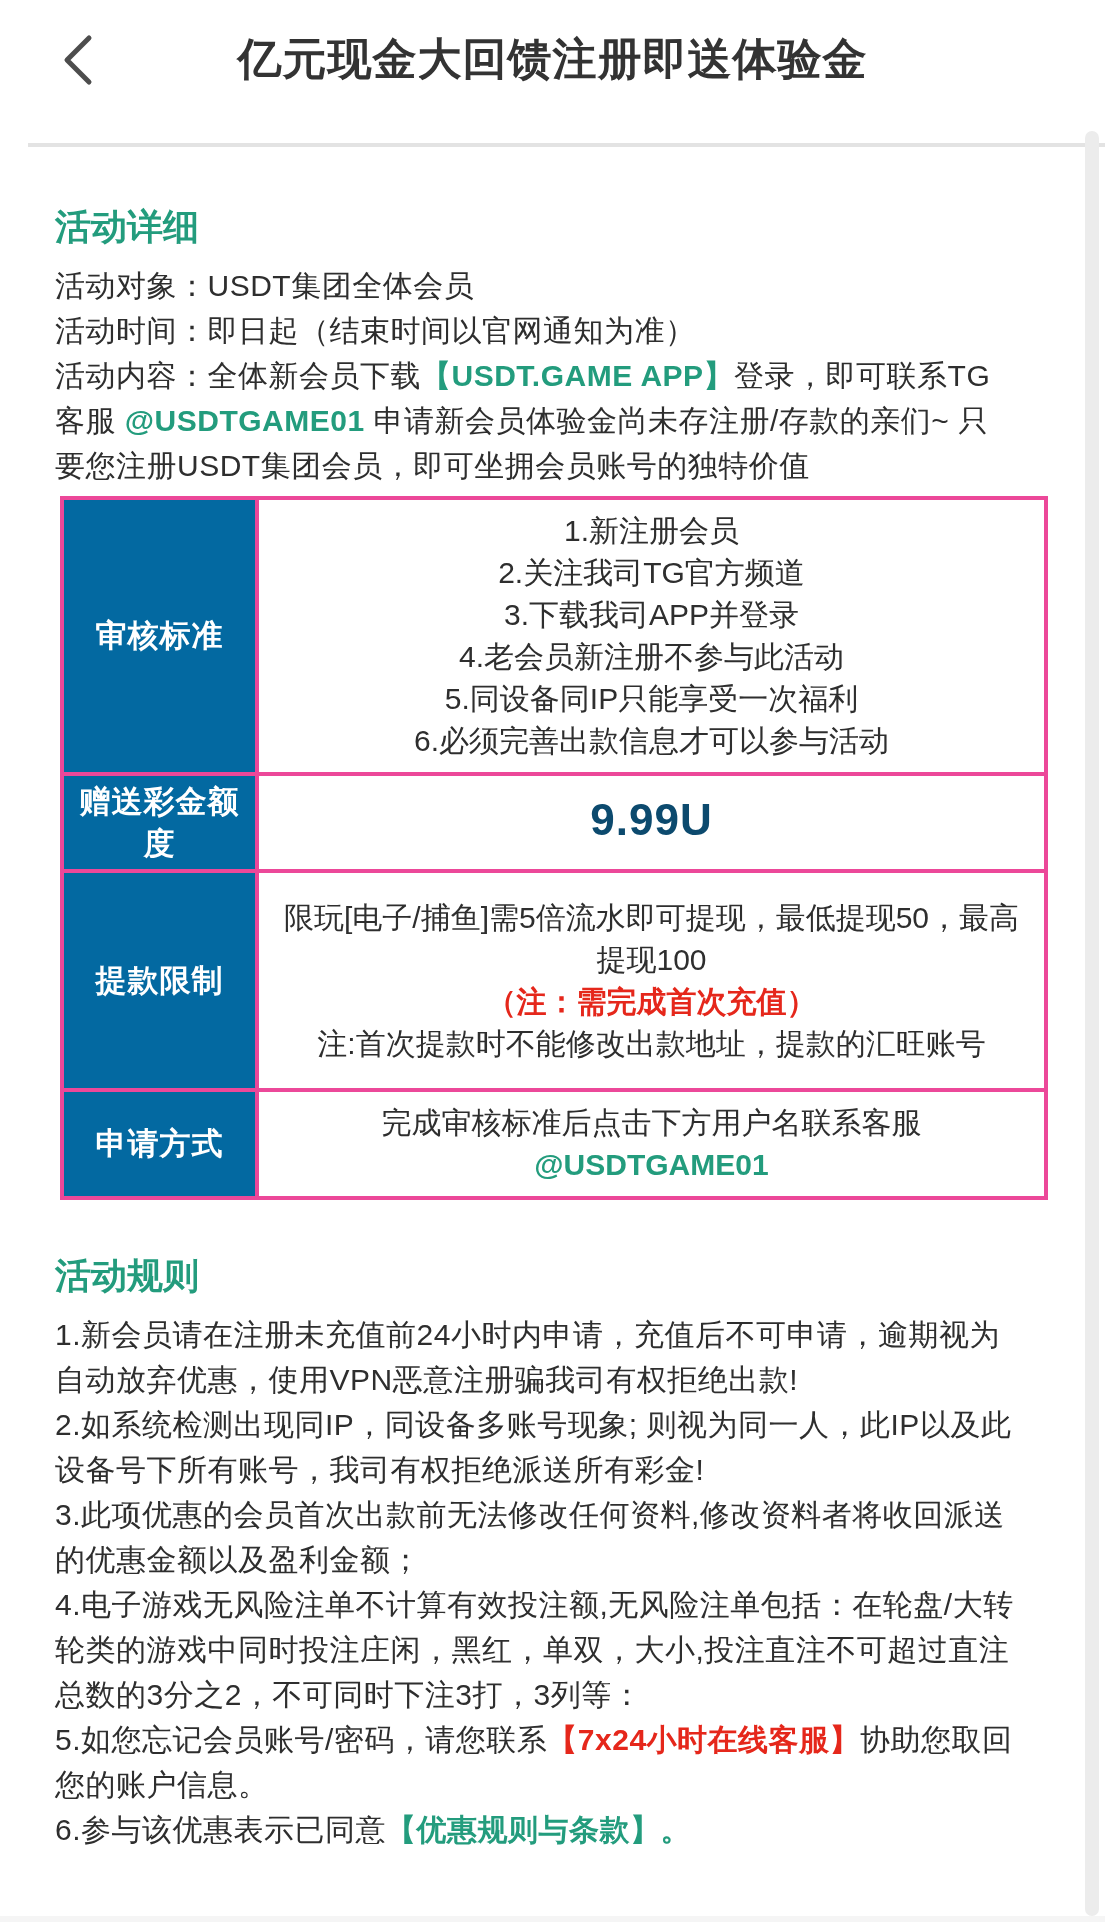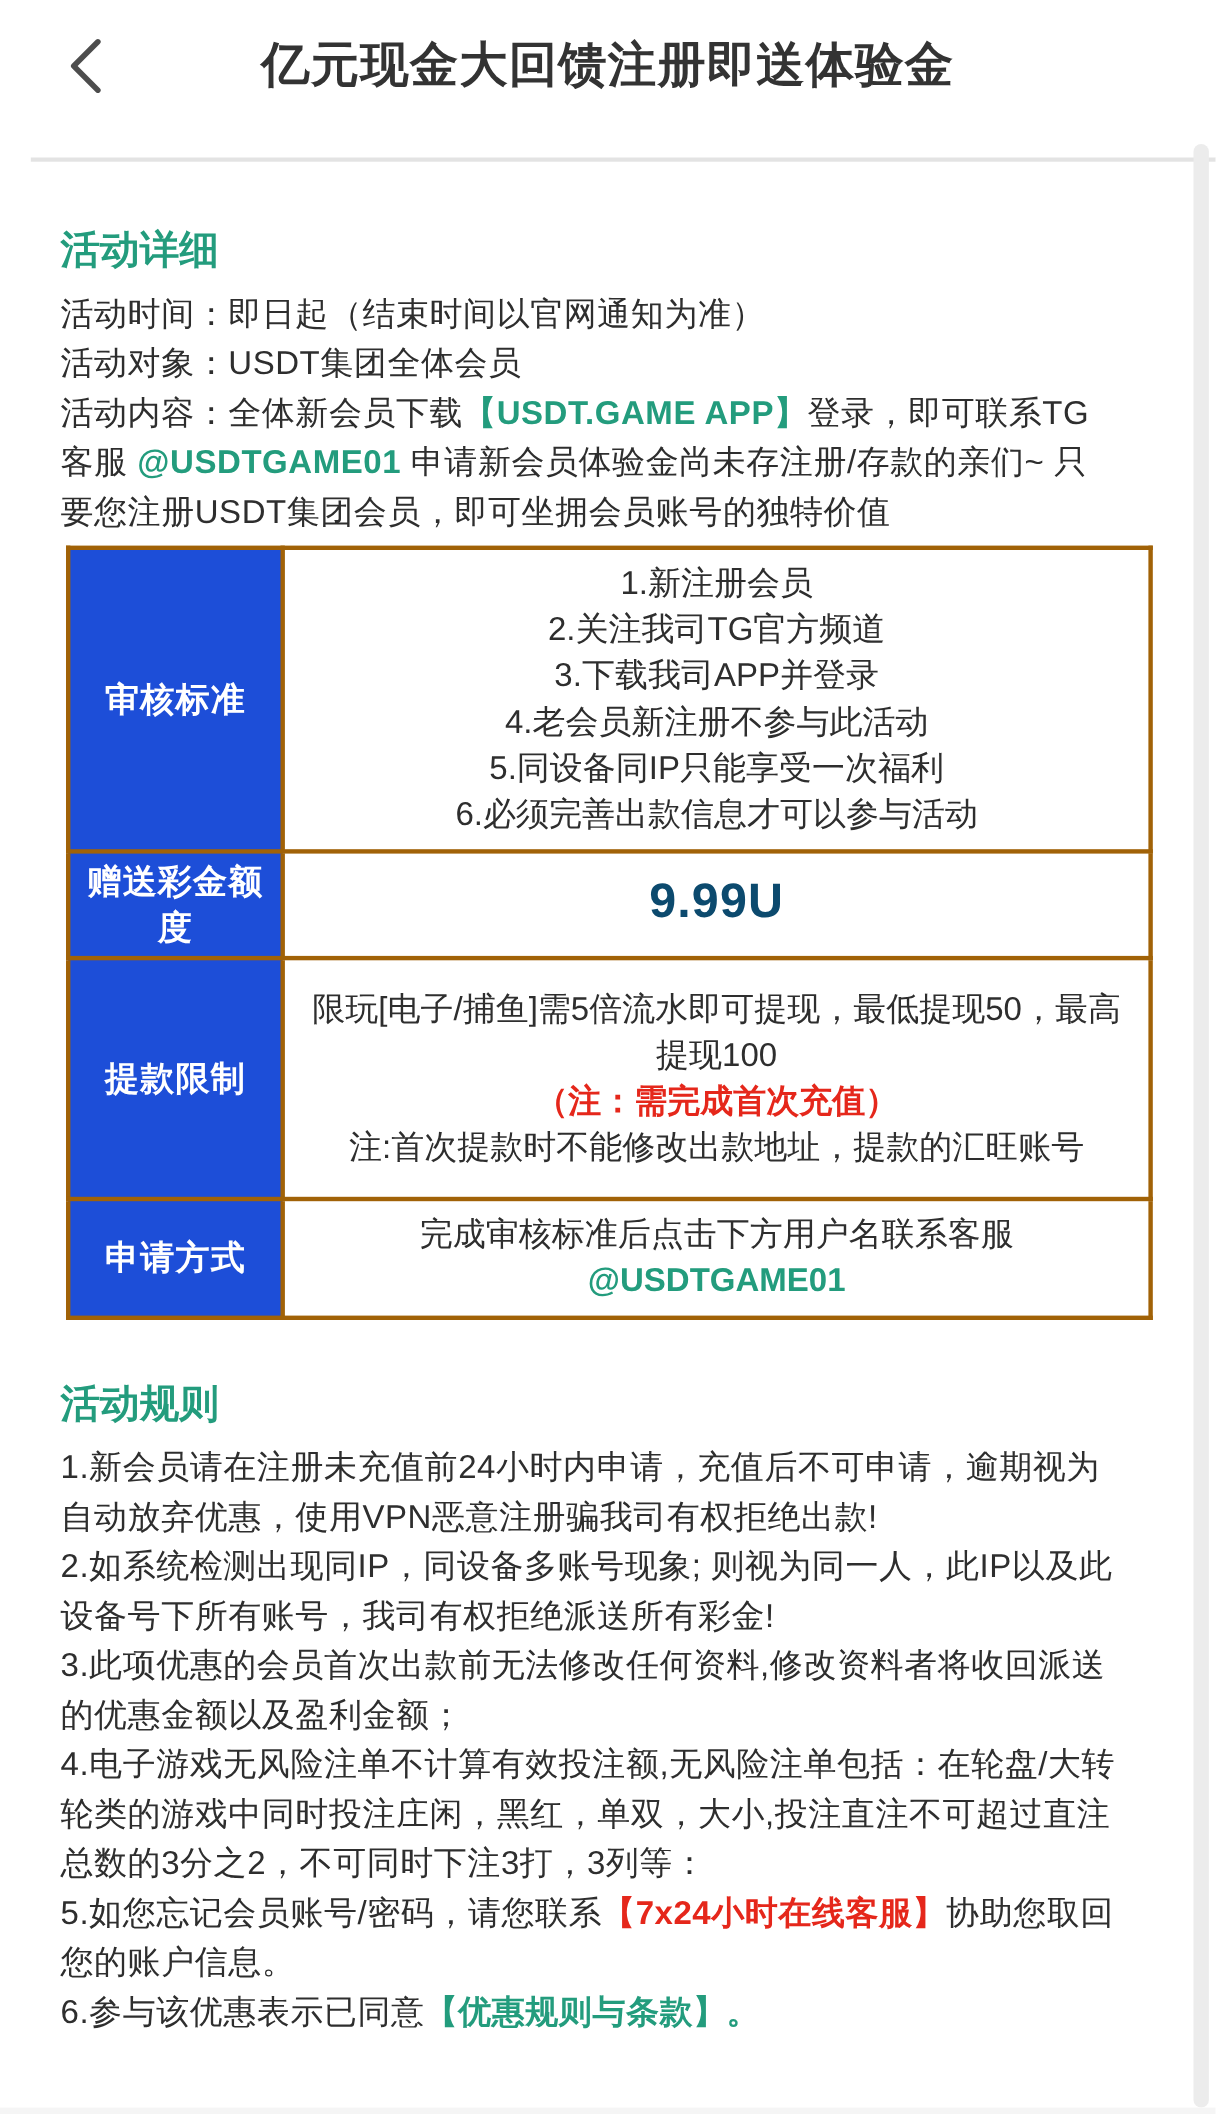--- a/index.html
+++ b/index.html
@@ -39,24 +39,24 @@
   }
   .s-n{color:#2e2e2e;}
   .s-g{color:#239c7d;font-weight:bold;}
   .s-r{color:#e5271b;font-weight:bold;margin-top:25px;}
   .s-amount{color:#0c4a6e;font-weight:bold;font-size:44px;letter-spacing:1px;}
   table.promo{
     border-collapse:collapse;margin:8px 0 0 5px;width:988px;
     table-layout:fixed;
   }
   table.promo td{
-    border:4px solid #a16207;vertical-align:middle;
+    border:4px solid #ec4899;vertical-align:middle;
   }
   td.rlabel{
-    width:183px;background:#1d4ed8;color:#ffffff;font-weight:bold;
+    width:183px;background:#0369a1;color:#ffffff;font-weight:bold;
     font-size:31px;text-align:center;letter-spacing:1px;padding:0 4px;
   }
   td.rvalue{
     text-align:center;font-size:30px;color:#222222;padding:10px 12px;
   }
   .cell-line{line-height:42px;}
   .scrollbar{
     position:absolute;top:131px;right:6px;bottom:6px;width:14px;
     background:#ececec;border-radius:7px;
   }
@@ -76,22 +76,22 @@
       </svg>
     </div>
     <h1 class="title">亿元现金大回馈注册即送体验金</h1>
   </header>
 
   <div class="divider"></div>
 
   <main class="content">
     <h2 class="section">活动详细</h2>
     <div class="para" id="details-lines">
+        <p><span class="s-n">活动对象：USDT集团全体会员</span></p>
         <p><span class="s-n">活动时间：即日起（结束时间以官网通知为准）</span></p>
-        <p><span class="s-n">活动对象：USDT集团全体会员</span></p>
         <p><span class="s-n">活动内容：全体新会员下载</span><span class="s-g">【USDT.GAME APP】</span><span class="s-n">登录，即可联系TG客服 </span><span class="s-g">@USDTGAME01</span><span class="s-n"> 申请新会员体验金尚未存注册/存款的亲们~ 只要您注册USDT集团会员，即可坐拥会员账号的独特价值</span></p>
       </div>
 
     <table class="promo">
       <tbody id="promo-tbody">
           <tr style="height: 255px;">
             <td class="rlabel">审核标准</td>
             <td class="rvalue">
               <div class="cell-line"><span class="s-n">1.新注册会员</span></div>
               <div class="cell-line"><span class="s-n">2.关注我司TG官方频道</span></div>

